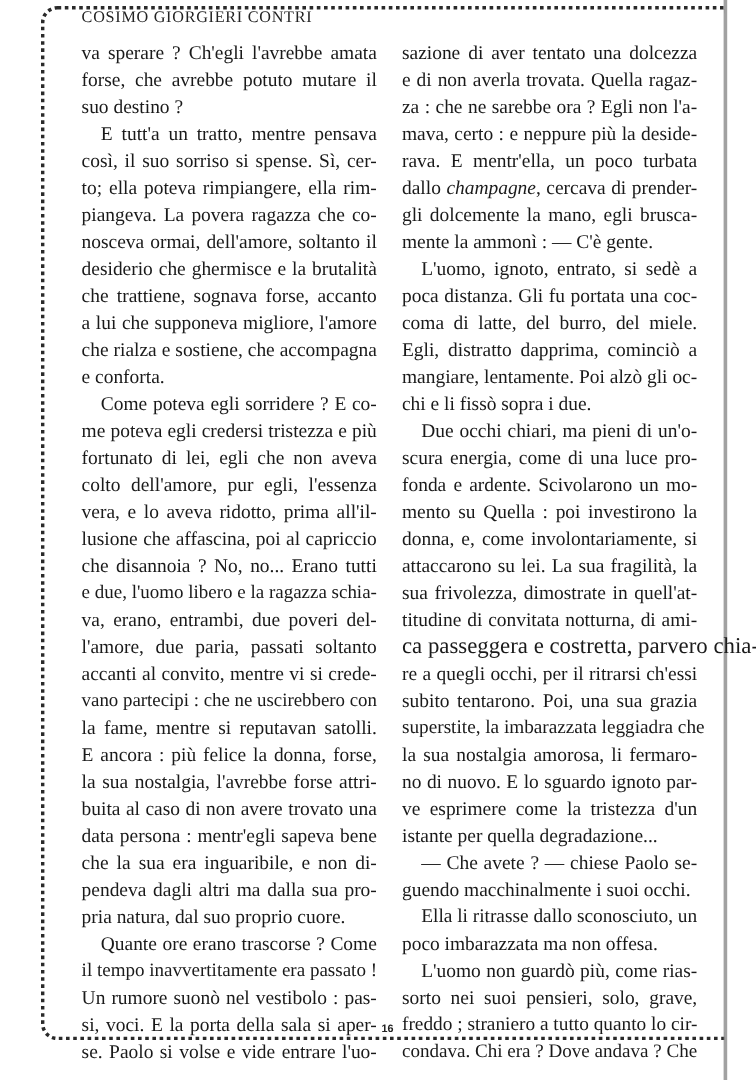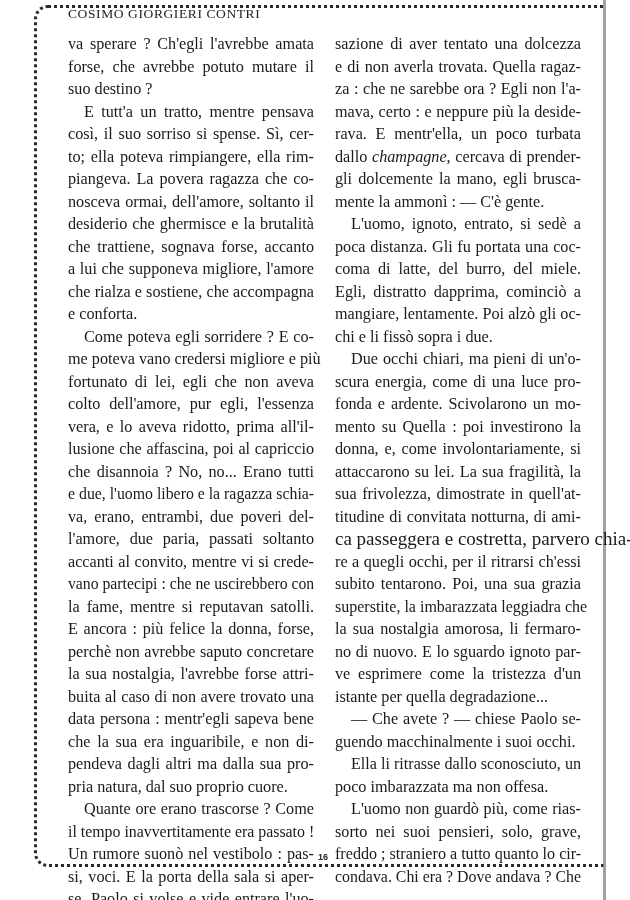--- a/index.html
+++ b/index.html
@@ -98,34 +98,33 @@
     <span class="line" style="display: block;">così, il suo sorriso si spense. Sì, cer-</span>
     <span class="line" style="display: block;">to; ella poteva rimpiangere, ella rim-</span>
     <span class="line" style="display: block;">piangeva. La povera ragazza che co-</span>
     <span class="line" style="display: block;">nosceva ormai, dell'amore, soltanto il</span>
     <span class="line" style="display: block;">desiderio che ghermisce e la brutalità</span>
     <span class="line" style="display: block;">che trattiene, sognava forse, accanto</span>
     <span class="line" style="display: block;">a lui che supponeva migliore, l'amore</span>
     <span class="line" style="display: block;">che rialza e sostiene, che accompagna</span>
     <span class="line last" style="display: block;">e conforta.</span>
     <span class="line indent" style="display: block;">Come poteva egli sorridere ? E co-</span>
-    <span class="line" style="display: block;">me poteva vano credersi migliore e più</span>
+    <span class="line" style="display: block;">me poteva egli credersi tristezza e più</span>
     <span class="line" style="display: block;">fortunato di lei, egli che non aveva</span>
     <span class="line" style="display: block;">colto dell'amore, pur egli, l'essenza</span>
     <span class="line" style="display: block;">vera, e lo aveva ridotto, prima all'il-</span>
     <span class="line" style="display: block;">lusione che affascina, poi al capriccio</span>
     <span class="line" style="display: block;">che disannoia ? No, no... Erano tutti</span>
     <span class="line" style="display: block; font-size: 15.82px; line-height: 22.5px;">e due, l'uomo libero e la ragazza schia-</span>
     <span class="line" style="display: block;">va, erano, entrambi, due poveri del-</span>
     <span class="line" style="display: block;">l'amore, due paria, passati soltanto</span>
     <span class="line" style="display: block;">accanti al convito, mentre vi si crede-</span>
     <span class="line" style="display: block; font-size: 15.72px; line-height: 22.5px;">vano partecipi : che ne uscirebbero con</span>
     <span class="line" style="display: block;">la fame, mentre si reputavan satolli.</span>
     <span class="line" style="display: block;">E ancora : più felice la donna, forse,</span>
-    <span class="line" style="display: block;">perchè non avrebbe saputo concretare</span>
     <span class="line" style="display: block;">la sua nostalgia, l'avrebbe forse attri-</span>
     <span class="line" style="display: block;">buita al caso di non avere trovato una</span>
     <span class="line" style="display: block;">data persona : mentr'egli sapeva bene</span>
     <span class="line" style="display: block;">che la sua era inguaribile, e non di-</span>
     <span class="line" style="display: block;">pendeva dagli altri ma dalla sua pro-</span>
     <span class="line last" style="display: block;">pria natura, dal suo proprio cuore.</span>
     <span class="line indent" style="display: block;">Quante ore erano trascorse ? Come</span>
     <span class="line" style="display: block; font-size: 15.86px; line-height: 22.5px;">il tempo inavvertitamente era passato !</span>
     <span class="line" style="display: block;">Un rumore suonò nel vestibolo : pas-</span>
     <span class="line" style="display: block;">si, voci. E la porta della sala si aper-</span>

